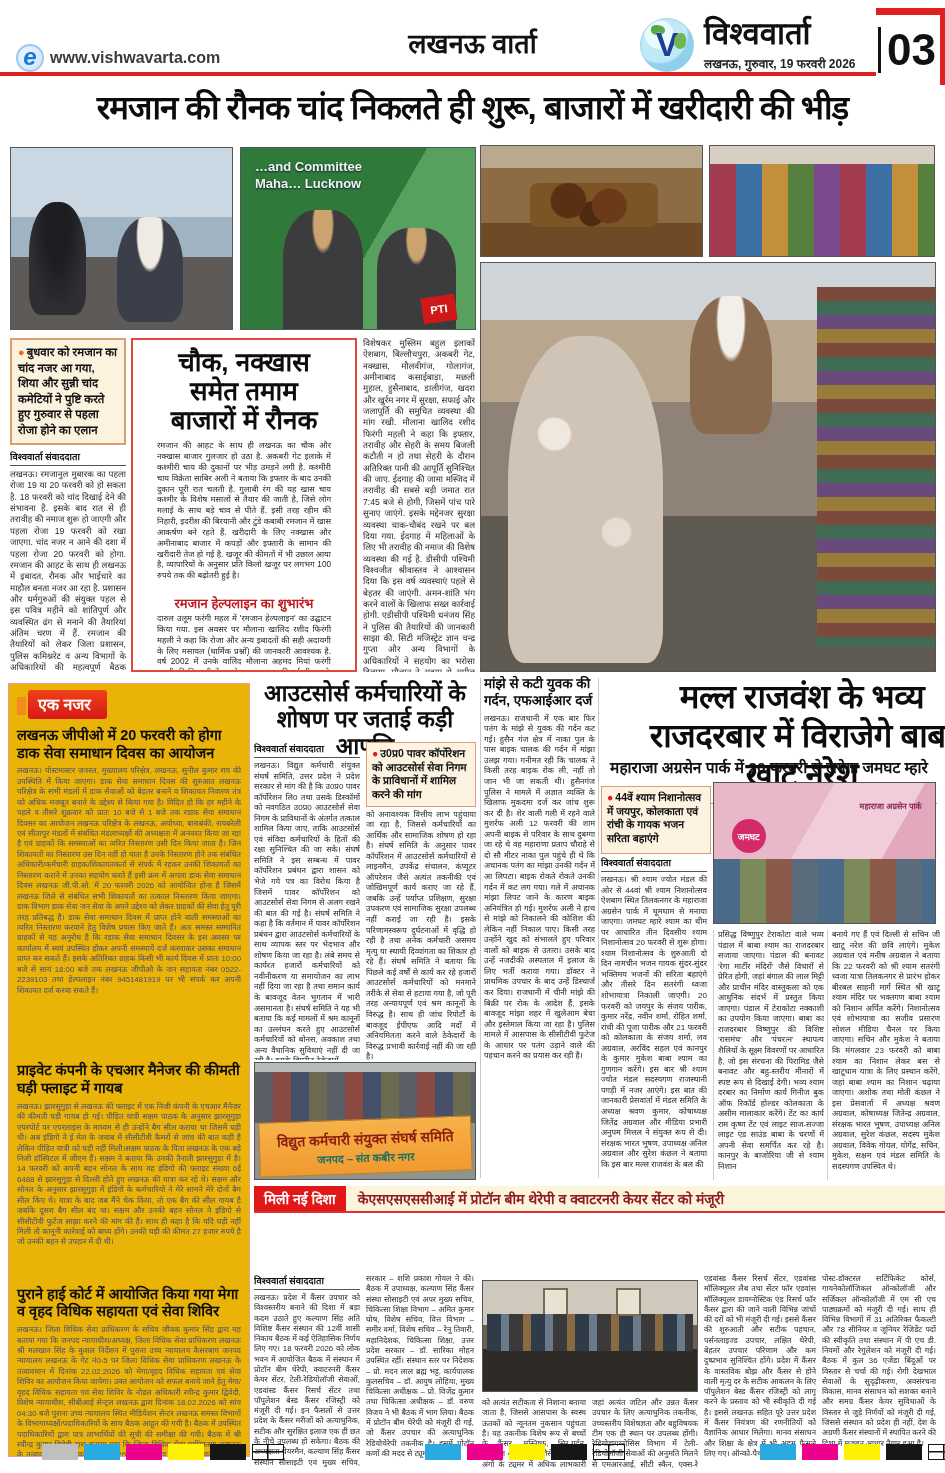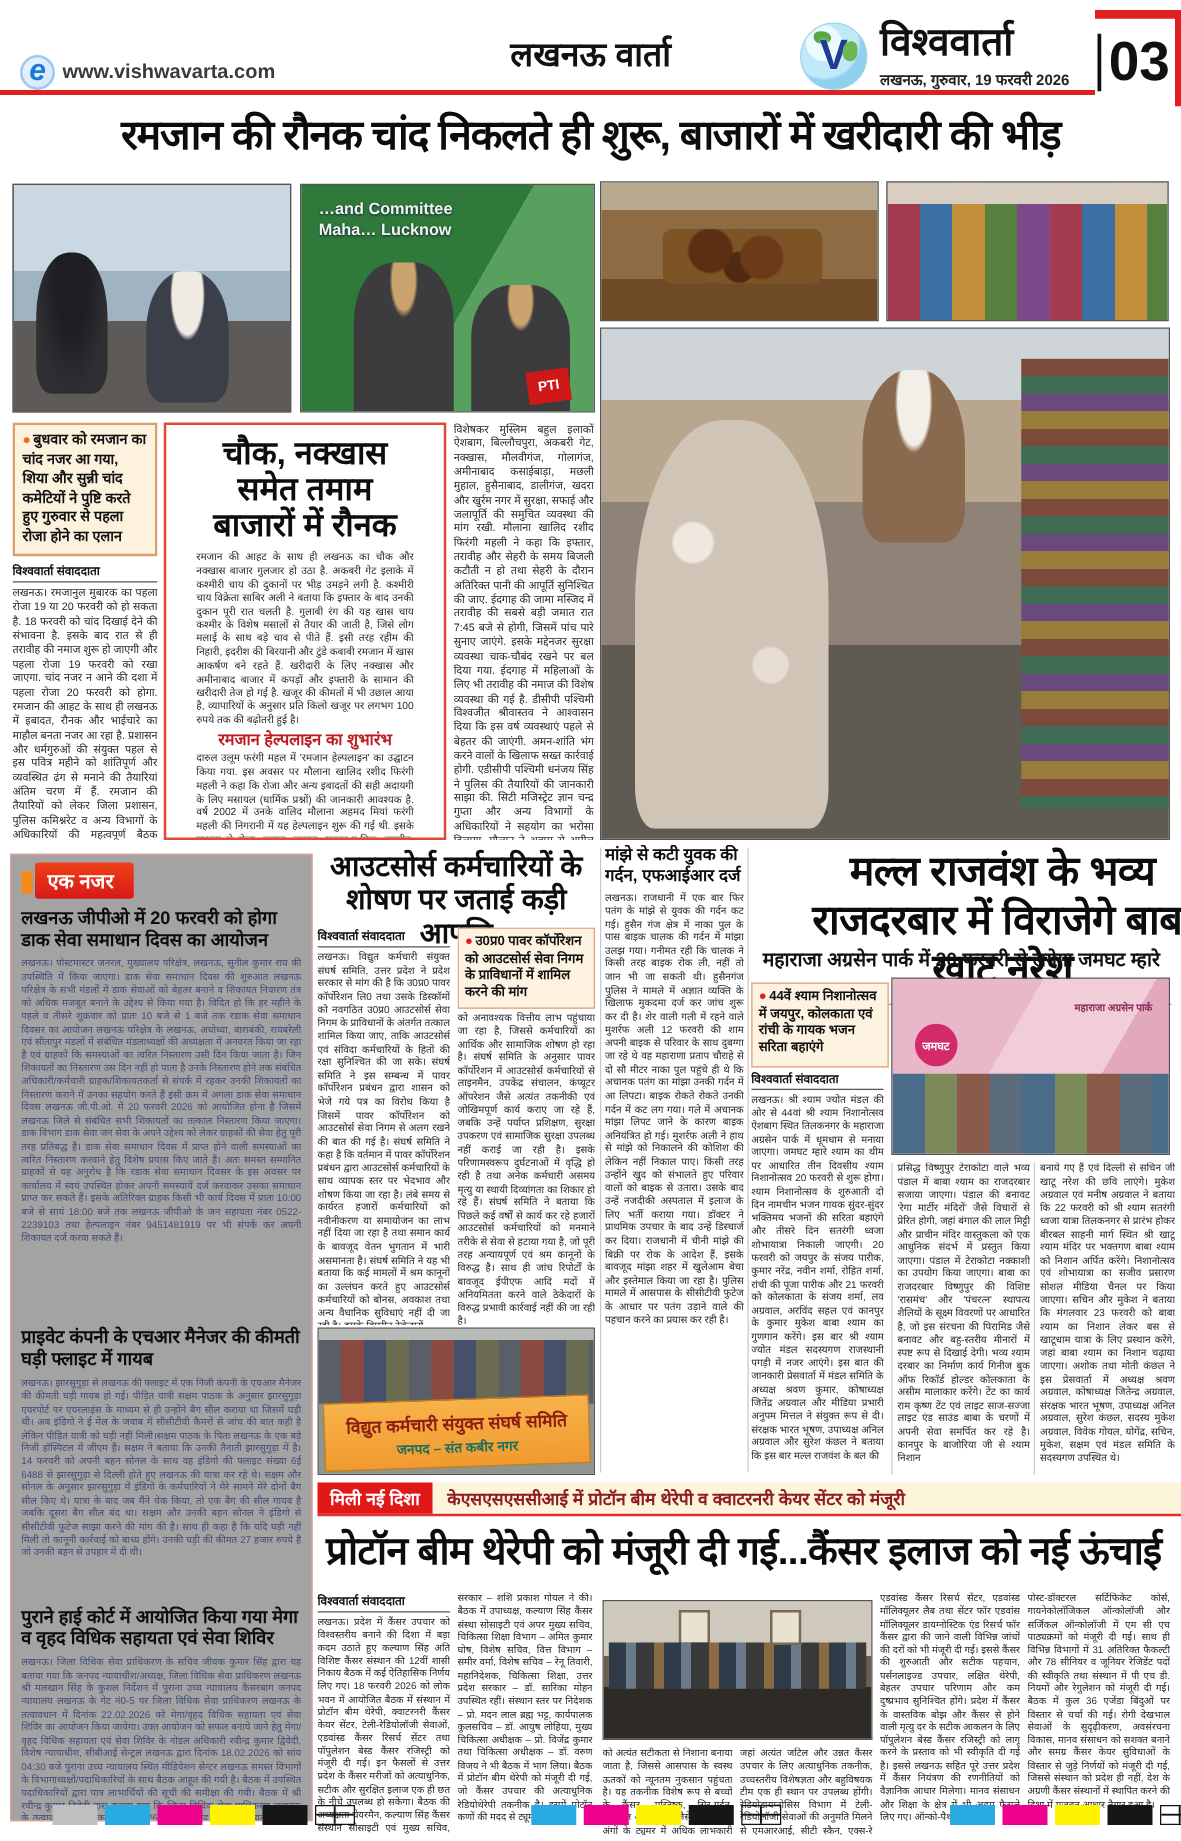--- a/index.html
+++ b/index.html
@@ -57,24 +57,24 @@
   .ph-meeting:after{content:"";position:absolute;left:62%;top:6%;width:10%;height:22%;background:#e8e2d2;border:2px solid #7a6a52;}
   .ph-meeting .row{position:absolute;top:30%;left:2%;width:96%;height:34%;background:repeating-linear-gradient(90deg,#303b4a 0 14px,#6b7a8a 14px 22px,#3a3a3a 22px 36px,#8a6a42 36px 44px);}
 
   
   .byline{font-weight:800;font-size:9.5px;color:#111;border-bottom:1px solid #555;padding-bottom:2px;margin-bottom:3px;}
   .body8{font-size:8.6px;line-height:1.32;color:#26262c;}
   .hlbox{background:#fdf2dd;border:2px solid #d9a06b;padding:5px 6px;font-weight:800;font-size:11.5px;line-height:1.35;color:#111;}
   .bullet{color:#f26a1b;margin-right:2px;font-size:11px;}
   .chowk-box{border:2px solid #e04838;padding:6px 24px;box-sizing:border-box;background:#fff;}
   .chowk-head{font-size:26px;font-weight:800;text-align:center;line-height:1.12;color:#0d0d0d;margin:2px 0 6px;}
-  .subhead-red{color:#c01b20;font-weight:800;font-size:13px;text-align:center;margin:0 0 2px;}
-
-  
-  .eknajar{border:1.5px solid #e89c96;background:#a3a3a3;box-sizing:border-box;padding:6px 8px;}
+  .subhead-red{color:#c01b20;font-weight:800;font-size:13px;text-align:center;margin:12px 0 2px;}
+
+  
+  .eknajar{border:1.5px solid #e89c96;background:#eab308;box-sizing:border-box;padding:6px 8px;}
   .en-banner{display:inline-block;background:linear-gradient(180deg,#f04018,#d81818);color:#fff;font-weight:800;font-size:16px;padding:3px 16px 4px 10px;border-radius:3px;margin-left:4px;}
   .en-chip{display:inline-block;width:9px;height:18px;background:#f28a1e;vertical-align:middle;margin-right:-2px;}
   .en-head{font-size:14.5px;font-weight:800;color:#0d0d0d;line-height:1.22;margin:8px 0 4px;}
   .en-body{font-size:7.8px;line-height:1.34;color:#434c77;text-align:justify;}
 
   
   .out-head{font-size:23px;font-weight:800;text-align:center;line-height:1.15;color:#0d0d0d;}
   .hl2{background:#fdf3e0;border:1.5px solid #e09c74;padding:4px 5px;font-weight:800;font-size:10.5px;line-height:1.3;color:#111;}
   .redbul{color:#e02020;margin-right:2px;}
 
@@ -214,21 +214,20 @@
     <div class="byline">विश्ववार्ता संवाददाता</div>
     <div class="body8 jt" style="font-size:8px;">लखनऊ। श्री श्याम ज्योत मंडल की ओर से 44वां श्री श्याम निशानोत्सव ऐशबाग स्थित तिलकनगर के महाराजा अग्रसेन पार्क में धूमधाम से मनाया जाएगा। जमघट म्हारे श्याम का थीम पर आधारित तीन दिवसीय श्याम निशानोत्सव 20 फरवरी से शुरू होगा। श्याम निशानोत्सव के शुरुआती दो दिन नामचीन भजन गायक सुंदर-सुंदर भक्तिमय भजनों की सरिता बहाएंगे और तीसरे दिन सतरंगी ध्वजा शोभायात्रा निकाली जाएगी। 20 फरवरी को जयपुर के संजय पारीक, कुमार नरेंद्र, नवीन शर्मा, रोहित शर्मा, रांची की पूजा पारीक और 21 फरवरी को कोलकाता के संजय शर्मा, लव अग्रवाल, अरविंद सहल एवं कानपुर के कुमार मुकेश बाबा श्याम का गुणगान करेंगे। इस बार श्री श्याम ज्योत मंडल सदस्यगण राजस्थानी पगड़ी में नजर आएंगे। इस बात की जानकारी प्रेसवार्ता में मंडल समिति के अध्यक्ष श्रवण कुमार, कोषाध्यक्ष जितेंद्र अग्रवाल और मीडिया प्रभारी अनुपम मित्तल ने संयुक्त रूप से दी। संरक्षक भारत भूषण, उपाध्यक्ष अनिल अग्रवाल और सुरेश कंछल ने बताया कि इस बार मल्ल राजवंश के बल की</div>
   </div>
   <div class="abs body8 jt hidebox col-sep" style="left:713px;top:930px;width:106px;height:250px;font-size:8px;padding-left:4px;">प्रसिद्ध विष्णुपुर टेराकोटा वाले भव्य पंडाल में बाबा श्याम का राजदरबार सजाया जाएगा। पंडाल की बनावट 'रेगा मार्टीर मंदिरों' जैसे विचारों से प्रेरित होगी, जहां बंगाल की लाल मिट्टी और प्राचीन मंदिर वास्तुकला को एक आधुनिक संदर्भ में प्रस्तुत किया जाएगा। पंडाल में टेराकोटा नक्काशी का उपयोग किया जाएगा। बाबा का राजदरबार विष्णुपुर की विशिष्ट 'रासमंच' और 'पंचरत्न' स्थापत्य शैलियों के सूक्ष्म विवरणों पर आधारित है, जो इस संरचना की पिरामिड जैसे बनावट और बहु-स्तरीय मीनारों में स्पष्ट रूप से दिखाई देगी। भव्य श्याम दरबार का निर्माण कार्य गिनीज बुक ऑफ रिकॉर्ड होल्डर कोलकाता के असीम मालाकार करेंगे। टेंट का कार्य राम कृष्ण टेंट एवं लाइट साज-सज्जा लाइट एंड साउंड बाबा के चरणों में अपनी सेवा समर्पित कर रहे है। कानपुर के बाजोरिया जी से श्याम निशान</div>
   <div class="abs body8 jt hidebox col-sep" style="left:827px;top:930px;width:108px;height:250px;font-size:8px;padding-left:4px;">बनाये गए हैं एवं दिल्ली से सचिन जी खाटू नरेश की छवि लाएंगे। मुकेश अग्रवाल एवं मनीष अग्रवाल ने बताया कि 22 फरवरी को श्री श्याम सतरंगी ध्वजा यात्रा तिलकनगर से प्रारंभ होकर बीरबल साहनी मार्ग स्थित श्री खाटू श्याम मंदिर पर भक्तगण बाबा श्याम को निशान अर्पित करेंगे। निशानोत्सव एवं शोभायात्रा का सजीव प्रसारण सोशल मीडिया चैनल पर किया जाएगा। सचिन और मुकेश ने बताया कि मंगलवार 23 फरवरी को बाबा श्याम का निशान लेकर बस से खाटूधाम यात्रा के लिए प्रस्थान करेंगे, जहां बाबा श्याम का निशान चढ़ाया जाएगा। अशोक तथा मोती कंछल ने इस प्रेसवार्ता में अध्यक्ष श्रवण अग्रवाल, कोषाध्यक्ष जितेन्द्र अग्रवाल, संरक्षक भारत भूषण, उपाध्यक्ष अनिल अग्रवाल, सुरेश कंछल, सदस्य मुकेश अग्रवाल, विवेक गोयल, योगेंद्र, सचिन, मुकेश, सक्षम एवं मंडल समिति के सदस्यगण उपस्थित थे।</div>
 
   <div class="abs kicker" style="left:254px;top:1186px;width:736px;">
     <span class="kicker-label">मिली नई दिशा</span>
     <span class="kicker-text">केएसएसएससीआई में प्रोटॉन बीम थेरेपी व क्वाटरनरी केयर सेंटर को मंजूरी</span>
   </div>
-  <div class="abs proton-head" style="left:254px;top:1218px;width:682px;">प्रोटॉन बीम थेरेपी को मंजूरी दी गई...कैंसर इलाज को नई ऊंचाई</div>
 
   <div class="abs hidebox" style="left:254px;top:1274px;width:106px;height:194px;">
     <div class="byline">विश्ववार्ता संवाददाता</div>
     <div class="body8 jt" style="font-size:7.8px;">लखनऊ। प्रदेश में कैंसर उपचार को विश्वस्तरीय बनाने की दिशा में बड़ा कदम उठाते हुए कल्याण सिंह अति विशिष्ट कैंसर संस्थान की 12वीं शासी निकाय बैठक में कई ऐतिहासिक निर्णय लिए गए। 18 फरवरी 2026 को लोक भवन में आयोजित बैठक में संस्थान में प्रोटॉन बीम थेरेपी, क्वाटरनरी कैंसर केयर सेंटर, टेली-रेडियोलॉजी सेवाओं, एडवांस्ड कैंसर रिसर्च सेंटर तथा पॉपुलेशन बेस्ड कैंसर रजिस्ट्री को मंजूरी दी गई। इन फैसलों से उत्तर प्रदेश के कैंसर मरीजों को अत्याधुनिक, सटीक और सुरक्षित इलाज एक ही छत के नीचे उपलब्ध हो सकेगा। बैठक की अध्यक्षता चेयरमैन, कल्याण सिंह कैंसर संस्थान सोसाइटी एवं मुख्य सचिव, उत्तर प्रदेश</div>
   </div>
   <div class="abs body8 jt hidebox" style="left:366px;top:1274px;width:108px;height:194px;font-size:7.8px;">सरकार – शशि प्रकाश गोयल ने की। बैठक में उपाध्यक्ष, कल्याण सिंह कैंसर संस्था सोसाइटी एवं अपर मुख्य सचिव, चिकित्सा शिक्षा विभाग – अमित कुमार घोष, विशेष सचिव, वित्त विभाग – समीर वर्मा, विशेष सचिव – रेनू तिवारी, महानिदेशक, चिकित्सा शिक्षा, उत्तर प्रदेश सरकार – डॉ. सारिका मोहन उपस्थित रहीं। संस्थान स्तर पर निदेशक – प्रो. मदन लाल ब्रह्म भट्ट, कार्यपालक कुलसचिव – डॉ. आयुष लोहिया, मुख्य चिकित्सा अधीक्षक – प्रो. विजेंद्र कुमार तथा चिकित्सा अधीक्षक – डॉ. वरुण विजय ने भी बैठक में भाग लिया। बैठक में प्रोटॉन बीम थेरेपी को मंजूरी दी गई, जो कैंसर उपचार की अत्याधुनिक रेडियोथेरेपी तकनीक है। इसमें प्रोटॉन कणों की मदद से ट्यूमर</div>
 
   <div class="photo ph-meeting" style="left:482px;top:1280px;width:216px;height:112px;">
     <div class="row"></div>
   </div>

